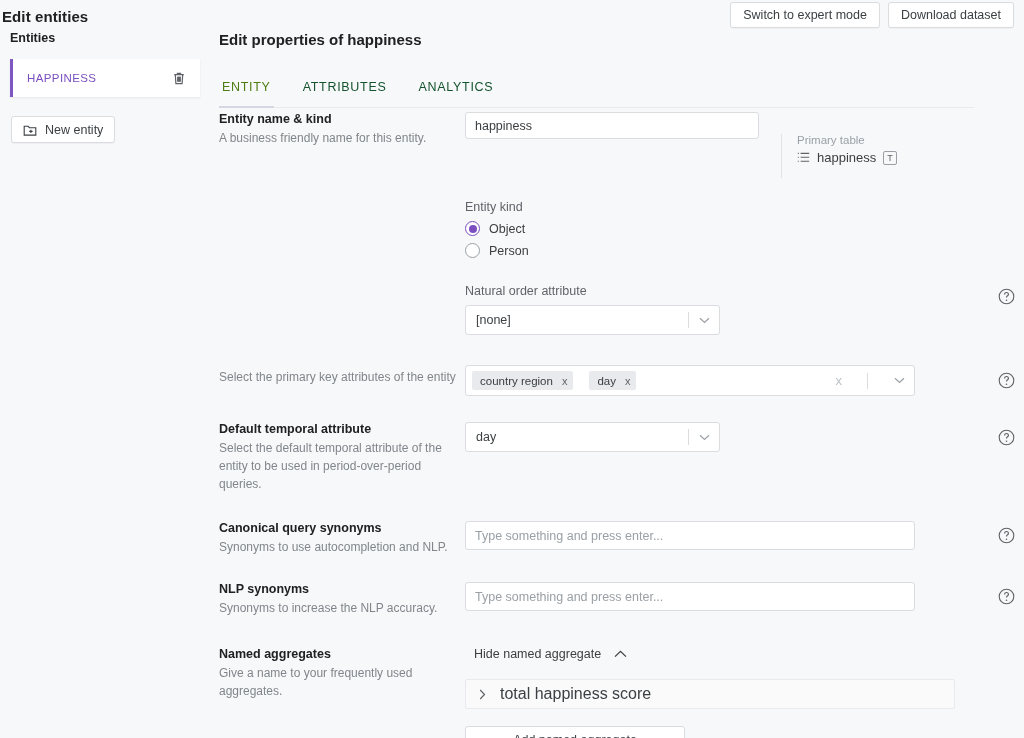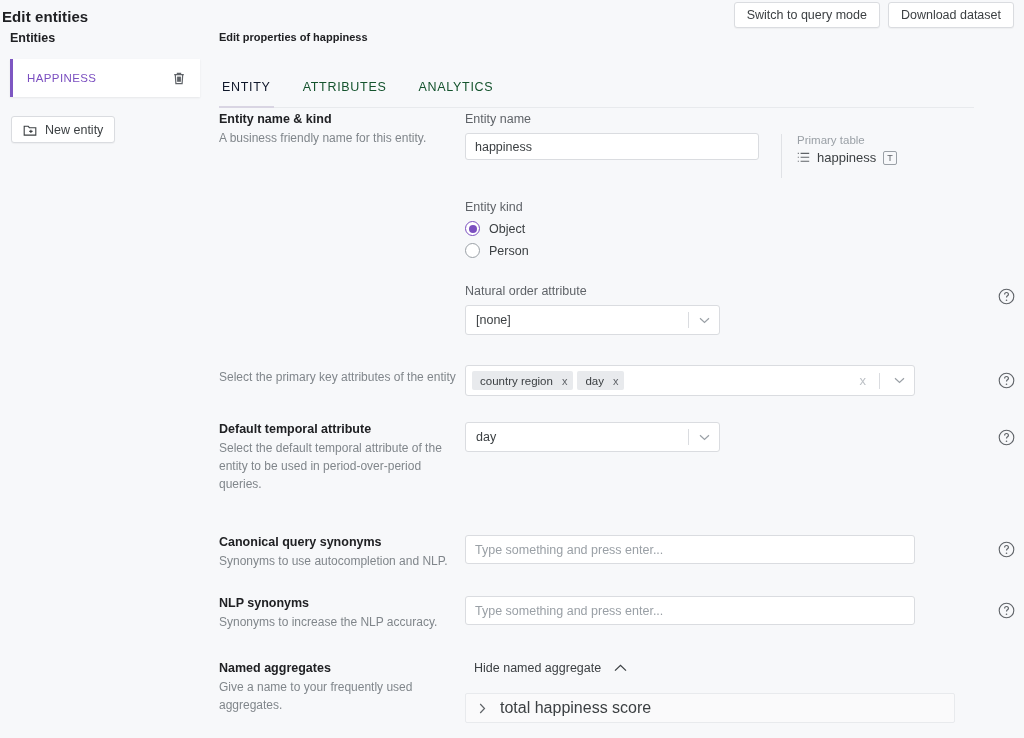--- a/index.html
+++ b/index.html
@@ -61,34 +61,34 @@
     font-size: 12.5px; color: #3c4043; cursor: pointer;
     display: flex; align-items: center;
     box-shadow: 0 1px 1px rgba(0,0,0,.04);
   }
 
   
   .main {
     position: absolute; left: 210px; top: 0; width: 814px; height: 738px;
   }
   .main-title {
-    font-size: 11px; font-weight: bold; color: #202124;
+    font-size: 15px; font-weight: bold; color: #202124;
     padding: 31px 0 0 9px;
   }
   .tabs {
     position: absolute; left: 9px; top: 76px; width: 755px;
     display: flex; gap: 26px;
     border-bottom: 1px solid #e8eaed;
   }
   .tab {
     font-size: 12.5px; letter-spacing: .7px; color: #14532d;
     padding: 4px 3px 12px 3px; cursor: pointer;
     border-bottom: 2px solid transparent; margin-bottom: -1px;
   }
-  .tab.active { color: #0f172a; border-bottom-color: #d9d5e3; }
+  .tab.active { color: #4d7c0f; border-bottom-color: #d9d5e3; }
 
   
   .form { position: absolute; left: 0; top: 112px; width: 814px; }
   .row { position: relative; display: flex; }
   .lbl-col { width: 255px; padding-left: 9px; flex: 0 0 255px; }
   .lbl-title { font-size: 12.5px; font-weight: bold; color: #202124; }
   .lbl-desc { font-size: 12px; color: #80868b; line-height: 18px; margin-top: 3px; }
   .fld-col { flex: 1 1 auto; position: relative; }
 
   .field-label { font-size: 12.5px; color: #5f6368; margin-bottom: 7px; }
@@ -122,21 +122,21 @@
   }
   .radio.checked { border-color: #7b4fc0; }
   .radio.checked::after {
     content: ""; width: 8px; height: 8px; border-radius: 50%; background: #7b4fc0;
   }
   .radio-label { font-size: 12.5px; color: #3c4043; }
 
   .chips-box {
     min-height: 31px; background: #ffffff;
     border: 1px solid #dadce0; border-radius: 3px;
-    display: flex; align-items: center; padding: 0 0 0 6px; gap: 4px;
+    display: flex; align-items: center; padding: 0 0 0 6px; gap: 16px;
   }
   .chip {
     background: #e8eaed; border-radius: 2px;
     height: 19px; padding: 0 6px 0 8px;
     display: flex; align-items: center; gap: 9px;
     font-size: 11.5px; color: #3c4043;
   }
   .chip-x { color: #5f6368; font-size: 11px; cursor: pointer; }
   .chips-spacer { flex: 1 1 auto; }
   .clear-x { color: #bdc1c6; font-size: 13px; padding: 0 9px; cursor: pointer; }
@@ -203,21 +203,21 @@
         <svg width="15" height="14" viewBox="0 0 15 14" fill="none" stroke="#3c4043" stroke-width="1.1">
           <path d="M1.2 3.3h4l1.2 1.4h6.4v7.4H1.2z"></path>
           <path d="M6.2 8.4h3.4M7.9 6.7v3.4"></path>
         </svg>
       </span>
       <span>New entity</span>
     </div>
   </div>
 
   <div class="topbar-actions">
-    <div class="tb-btn">Switch to query mode</div>
+    <div class="tb-btn">Switch to expert mode</div>
     <div class="tb-btn">Download dataset</div>
   </div>
 
   <div class="main">
     <div class="main-title">Edit properties of happiness</div>
 
     <div class="tabs">
       <div class="tab active">ENTITY</div>
       <div class="tab">ATTRIBUTES</div>
       <div class="tab">ANALYTICS</div>
@@ -227,21 +227,20 @@
 
       <div class="row">
         <div class="lbl-col">
           <div class="lbl-title">Entity name &amp; kind</div>
           <div class="lbl-desc">A business friendly name for this entity.</div>
         </div>
         <div class="fld-col">
 
           <div style="display:flex; align-items:flex-start;">
             <div style="width:294px;">
-              <div class="field-label">Entity name</div>
               <div class="input">happiness</div>
             </div>
             <div class="primary-table" style="margin-left:22px; margin-top:22px;">
               <div class="pt-label">Primary table</div>
               <div class="pt-value">
                 <span>
                   <svg width="13" height="11" viewBox="0 0 13 11" fill="none" stroke="#5f6368" stroke-width="1.1">
                     <path d="M.8 1.4h1M.8 5.3h1M.8 9.2h1M3.6 1.4h8.6M3.6 5.3h8.6M3.6 9.2h8.6"></path>
                   </svg>
                 </span>
@@ -337,21 +336,21 @@
           <span class="help" style="top:7px;">
             <svg width="17" height="17" viewBox="0 0 17 17" fill="none" stroke="#5f6368" stroke-width="1.1">
               <circle cx="8.5" cy="8.5" r="7.3"></circle>
               <path d="M6.6 6.4c0-1.1.9-1.9 1.9-1.9s1.9.8 1.9 1.9c0 1.5-1.9 1.4-1.9 3.1" stroke-width="1.2"></path>
               <circle cx="8.5" cy="12.2" r=".8" fill="#5f6368" stroke="none"></circle>
             </svg>
           </span>
         </div>
       </div>
 
-      <div class="row" style="margin-top:42px;">
+      <div class="row" style="margin-top:28px;">
         <div class="lbl-col">
           <div class="lbl-title">Canonical query synonyms</div>
           <div class="lbl-desc">Synonyms to use autocompletion and NLP.</div>
         </div>
         <div class="fld-col">
           <div class="input placeholder" style="width:450px; height:29px;">Type something and press enter...</div>
           <span class="help" style="top:6px;">
             <svg width="17" height="17" viewBox="0 0 17 17" fill="none" stroke="#5f6368" stroke-width="1.1">
               <circle cx="8.5" cy="8.5" r="7.3"></circle>
               <path d="M6.6 6.4c0-1.1.9-1.9 1.9-1.9s1.9.8 1.9 1.9c0 1.5-1.9 1.4-1.9 3.1" stroke-width="1.2"></path>

